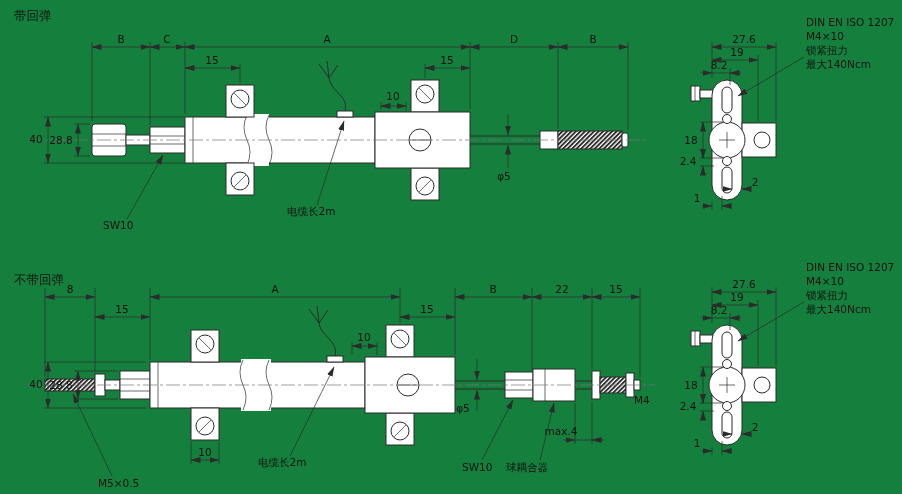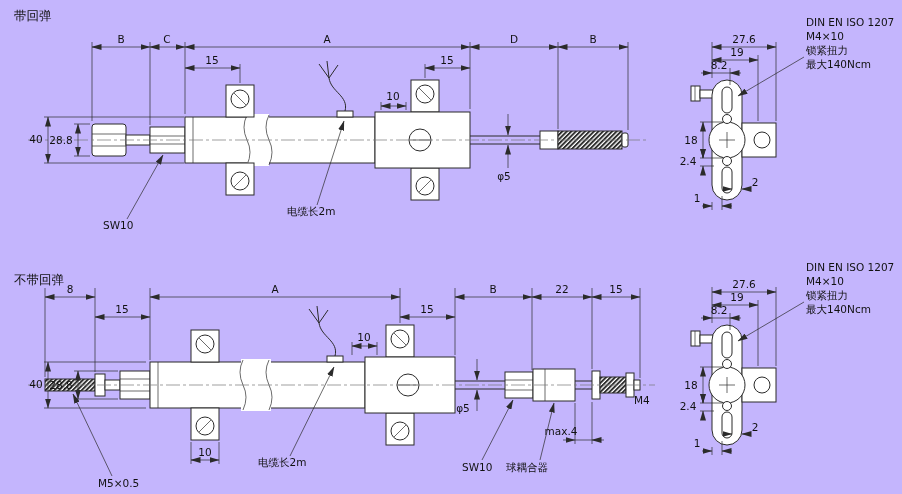--- a/index.html
+++ b/index.html
@@ -1,18 +1,18 @@
 <!DOCTYPE html>
 <html><head>
 <meta charset="utf-8">
 <style>
   *{margin:0;padding:0;box-sizing:border-box}
   html,body{background:#fff}
   body{font-family:"DejaVu Sans",sans-serif}
-  .canvas{position:relative;width:902px;height:494px;background:#c4b5fd;overflow:hidden}
+  .canvas{position:relative;width:902px;height:494px;background:#15803d;overflow:hidden}
   svg{display:block}
   .ln{stroke:#2b2b2b;stroke-width:1;fill:none;stroke-linejoin:round}
   .fw{fill:#ffffff;stroke:#2b2b2b;stroke-width:1}
   .dim{stroke:#2b2b2b;stroke-width:.7;fill:none}
   .cl{stroke:#777;stroke-width:.7;fill:none;stroke-dasharray:14 3 3 3}
   .brk{fill:#ffffff;stroke:none}
   .t{font-size:10.5px;fill:#111}
   .tt{font-size:12.5px;fill:#111}
   .tm{text-anchor:middle}
   .hat{fill:url(#hatch);stroke:#2b2b2b;stroke-width:1}

